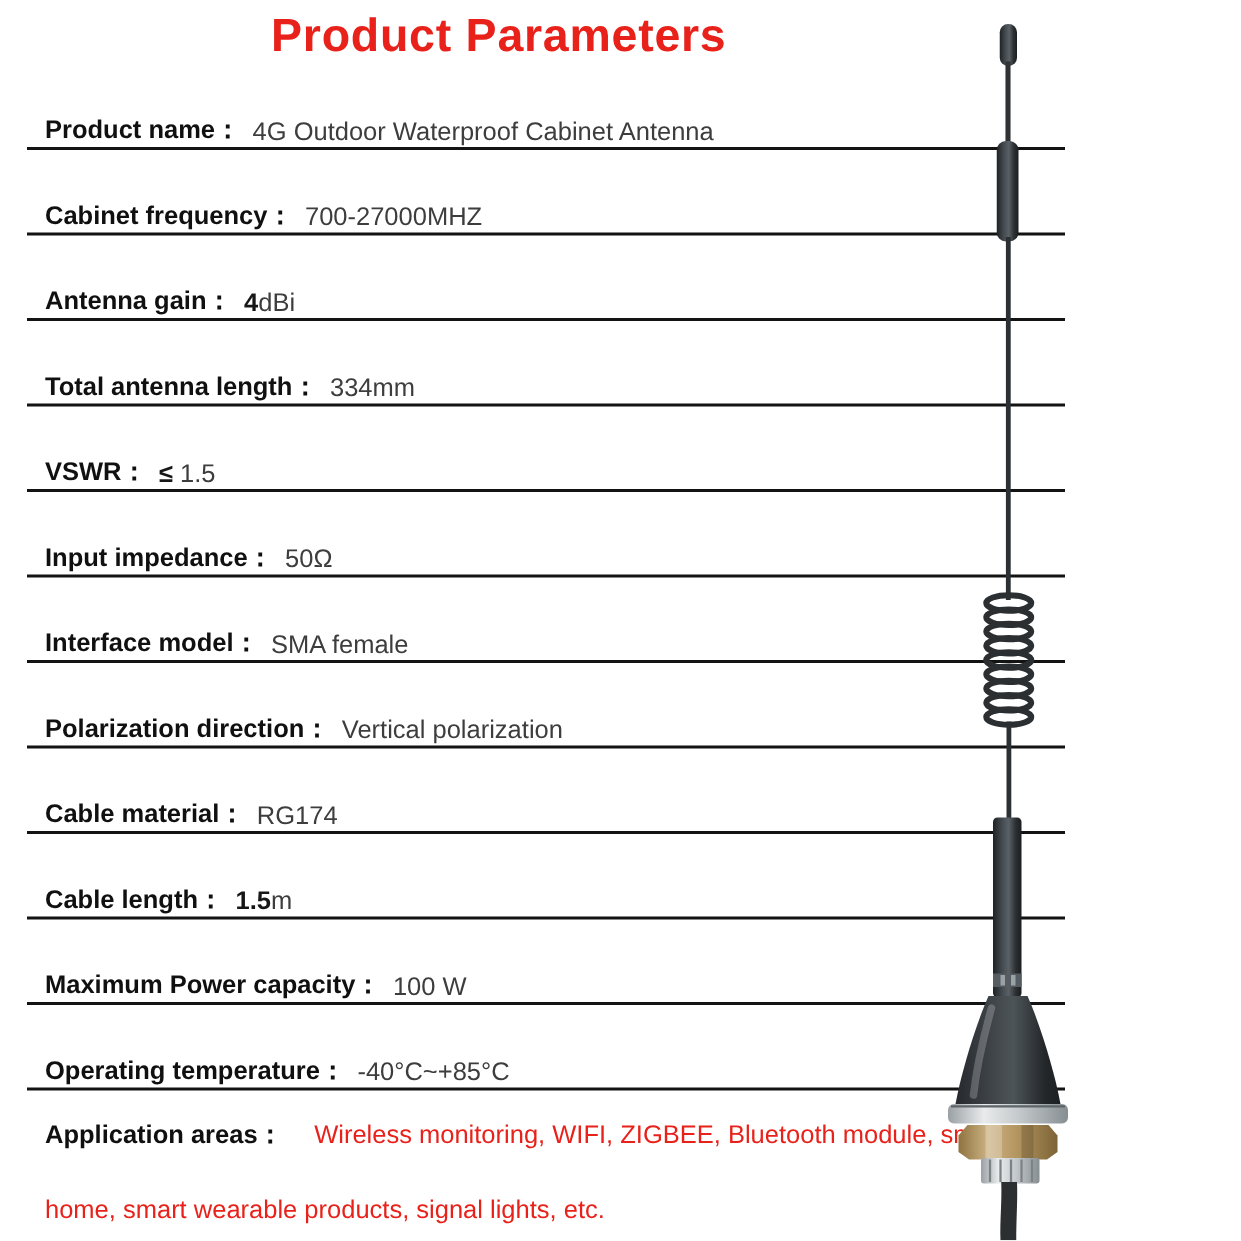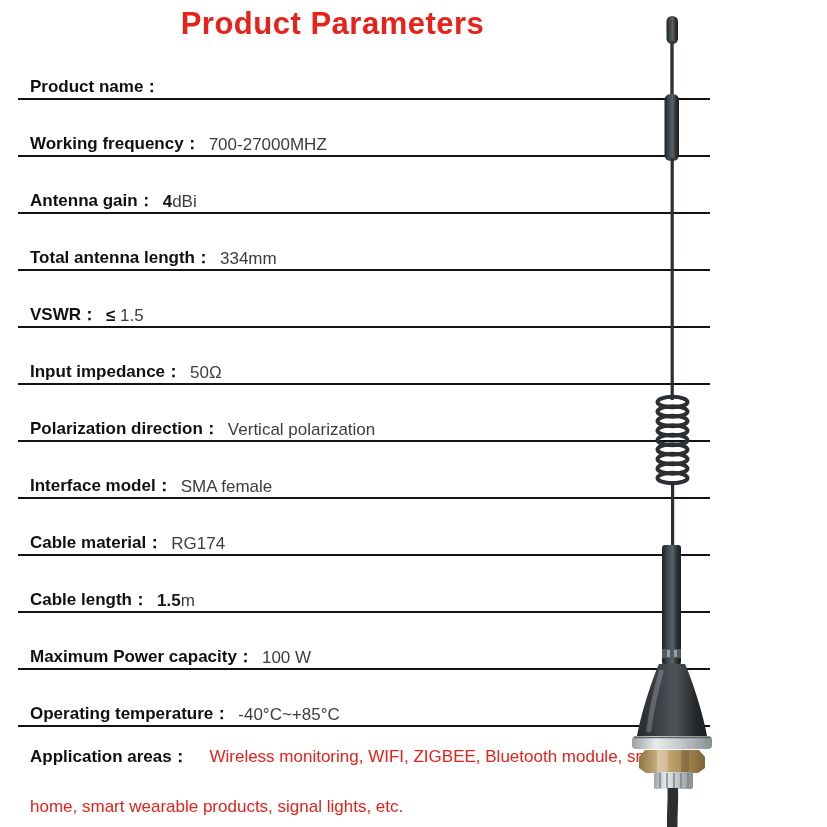--- a/index.html
+++ b/index.html
@@ -52,24 +52,25 @@
 </head>
 <body>
 
 <div class="page">
 
   <h1 class="page-title">Product Parameters</h1>
 
   <div class="spec-table" id="spec-table">
     <div class="spec-row">
       <span class="label">Product name：</span>
-    </div>
-
-    <div class="spec-row">
-      <span class="label">Working frequency：</span>
+      <span class="value"><span>4G Outdoor Waterproof Cabinet Antenna</span></span>
+    </div>
+
+    <div class="spec-row">
+      <span class="label">Cabinet frequency：</span>
       <span class="value"><span>700-27000MHZ</span></span>
     </div>
 
     <div class="spec-row">
       <span class="label">Antenna gain：</span>
       <span class="value"><span class="b">4</span><span>dBi</span></span>
     </div>
 
     <div class="spec-row">
       <span class="label">Total antenna length：</span>
@@ -80,27 +81,27 @@
       <span class="label">VSWR：</span>
       <span class="value"><span class="b">≤ </span><span>1.5</span></span>
     </div>
 
     <div class="spec-row">
       <span class="label">Input impedance：</span>
       <span class="value"><span>50Ω</span></span>
     </div>
 
     <div class="spec-row">
+      <span class="label">Interface model：</span>
+      <span class="value"><span>SMA female</span></span>
+    </div>
+
+    <div class="spec-row">
       <span class="label">Polarization direction：</span>
       <span class="value"><span>Vertical polarization</span></span>
-    </div>
-
-    <div class="spec-row">
-      <span class="label">Interface model：</span>
-      <span class="value"><span>SMA female</span></span>
     </div>
 
     <div class="spec-row">
       <span class="label">Cable material：</span>
       <span class="value"><span>RG174</span></span>
     </div>
 
     <div class="spec-row">
       <span class="label">Cable length：</span>
       <span class="value"><span class="b">1.5</span><span>m</span></span>

